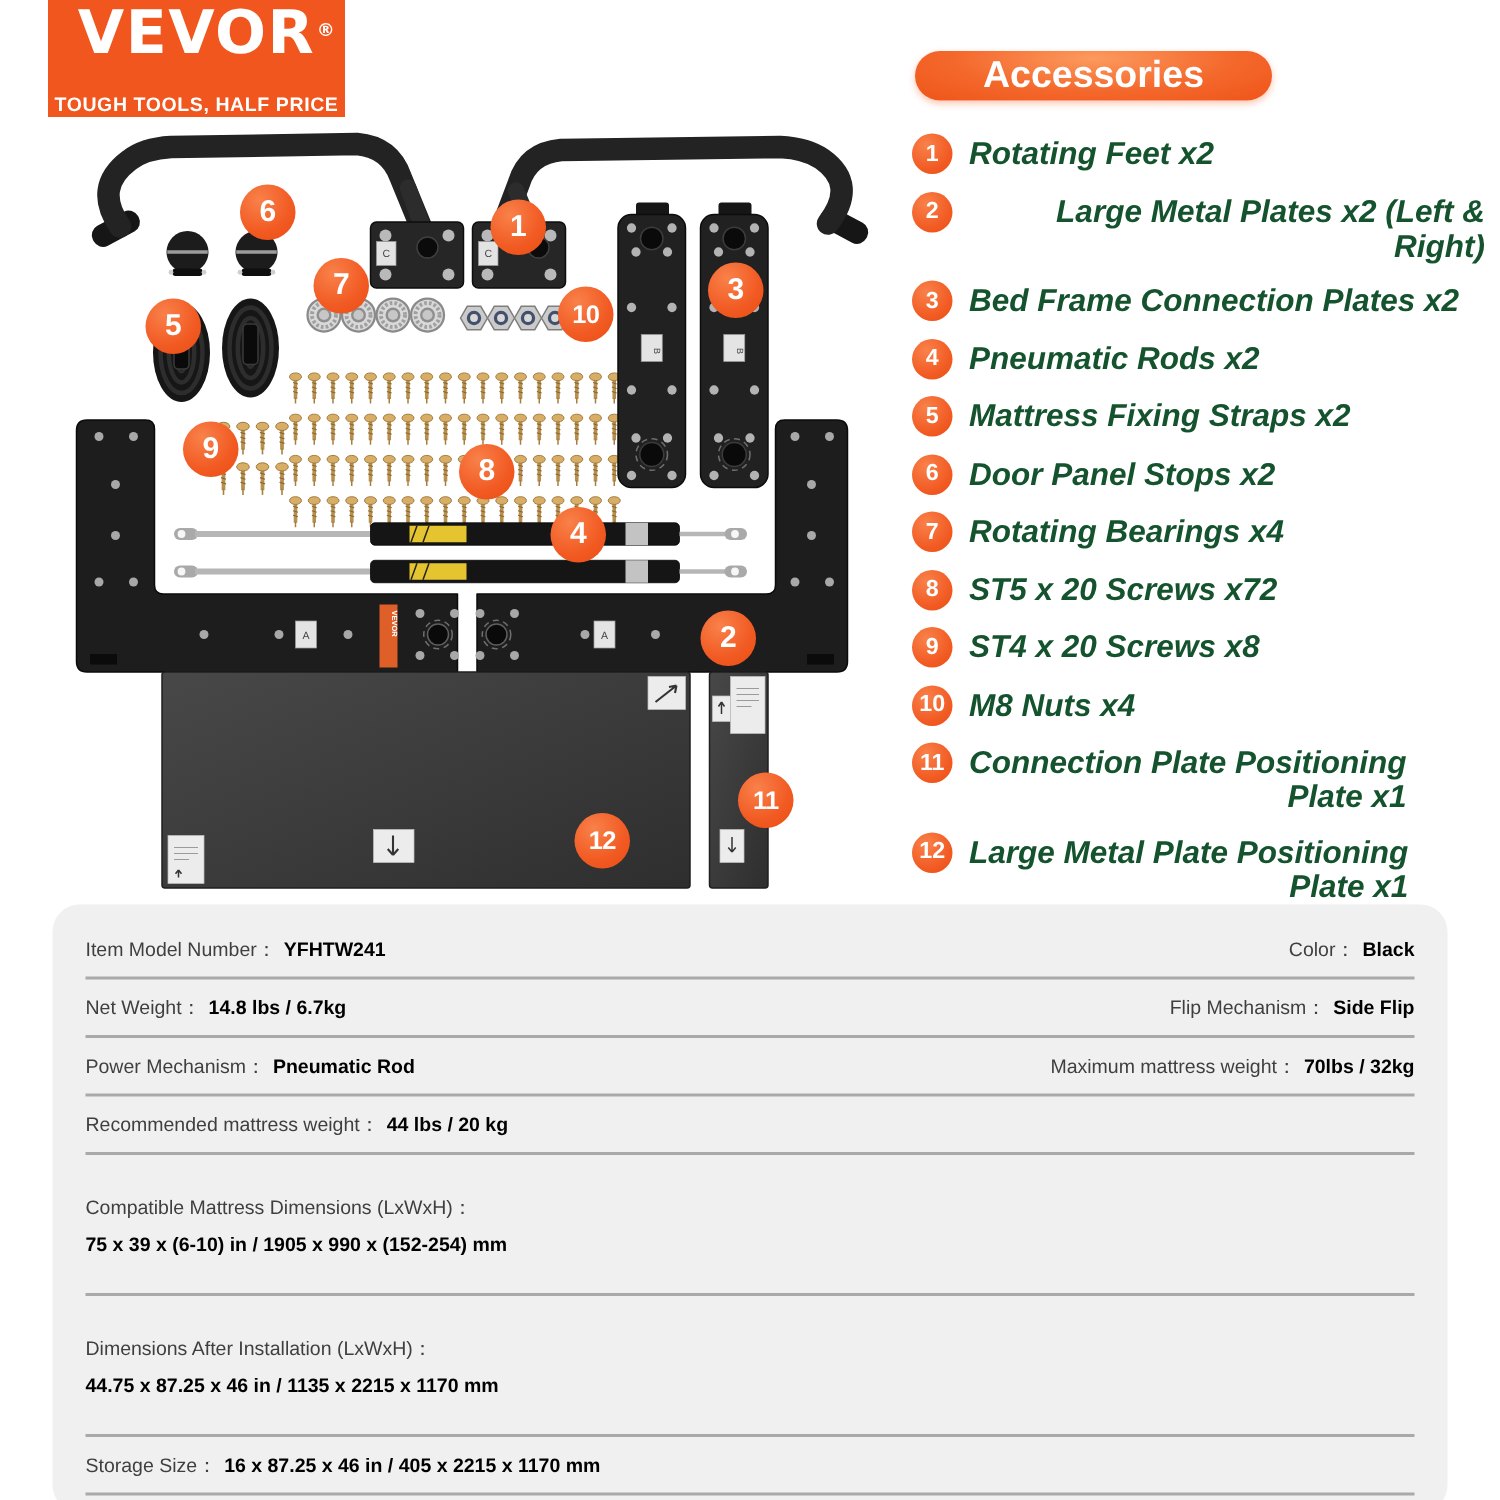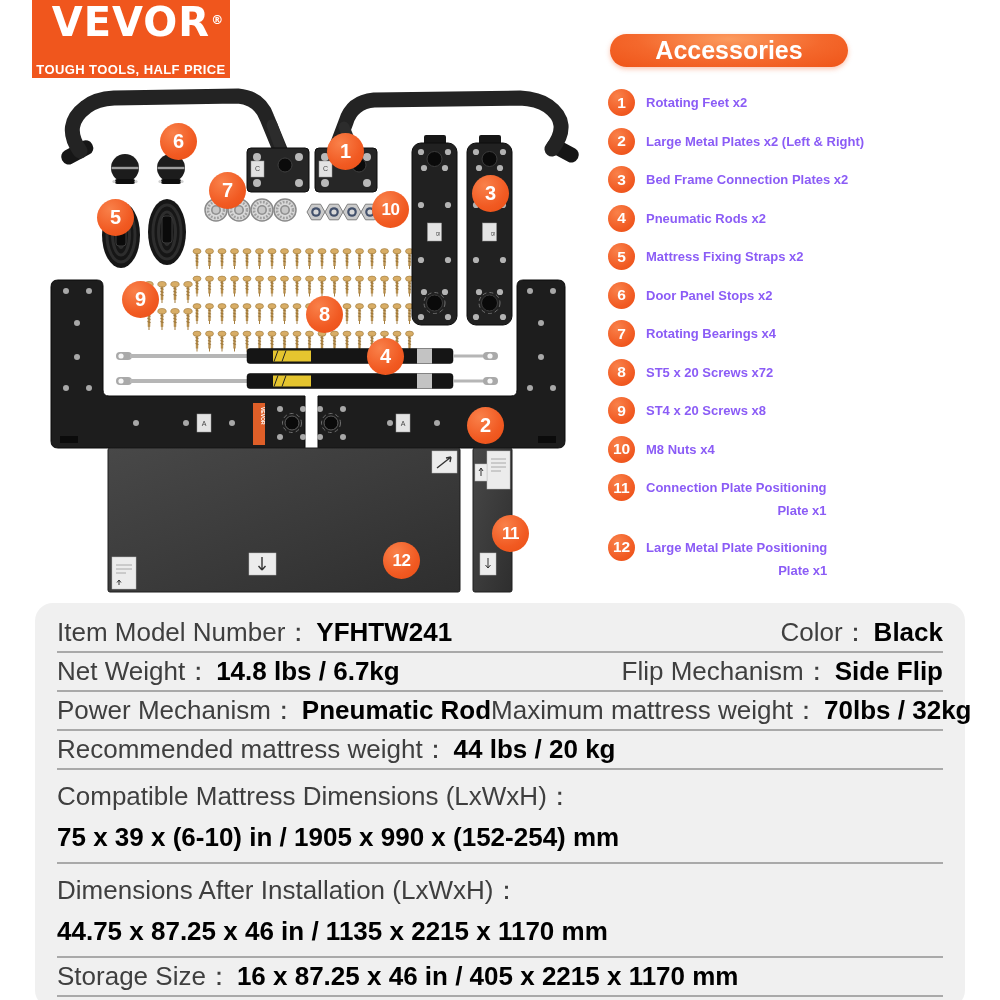--- a/index.html
+++ b/index.html
@@ -26,28 +26,28 @@
   .acc-pill{width:238px;height:33px;border-radius:24px;margin-left:2px;
         background:radial-gradient(ellipse at 50% 15%,#FC9A5E 0%,#F4682C 55%,#EF5418 100%);
         box-shadow:0 2px 5px rgba(240,86,29,.35);
         display:flex;align-items:center;justify-content:center;
         color:#fff;font-size:25px;font-weight:700;}
   .acc-list{margin-top:22px;display:flex;flex-direction:column;}
   .acc-item{display:flex;align-items:flex-start;gap:11px;margin-bottom:11.5px;}
   .acc-num{flex:0 0 27px;width:27px;height:27px;border-radius:50%;
         background:radial-gradient(circle at 35% 28%,#F9814A 0%,#F15A22 65%,#EA4E14 100%);
         color:#fff;font-size:15.5px;font-weight:700;display:flex;align-items:center;justify-content:center;}
-  .acc-label{font-size:13px;font-weight:700;color:#8b5cf6;line-height:23px;padding-top:2px;
-        white-space:pre-line;}
+  .acc-label{font-size:21px;font-weight:700;color:#14532d;line-height:23px;padding-top:2px;
+        white-space:pre-line;font-style:italic;}
 
   
   .spec-card{position:absolute;left:35px;top:603px;width:930px;box-sizing:border-box;
         background:#F0F0F0;border-radius:18px;padding:11px 22px;}
   .spec-row{display:flex;justify-content:space-between;align-items:center;
-        min-height:37px;font-size:26px;border-top:2px solid #A9A9A9;}
+        min-height:37px;font-size:13px;border-top:2px solid #A9A9A9;}
   .spec-row:first-child{border-top:none;}
   .spec-row.last{border-bottom:2px solid #A9A9A9;}
   .spec-row.stacked{flex-direction:column;align-items:flex-start;justify-content:center;
         min-height:74px;gap:8px;padding:9px 0;}
   .cell{white-space:nowrap;}
   .lab{color:#3F3F3F;font-weight:400;}
   .lab::after{content:"\FF1A";color:#3F3F3F;margin-right:5px;}
   .val{color:#000;font-weight:700;}
 </style>
 </head>

